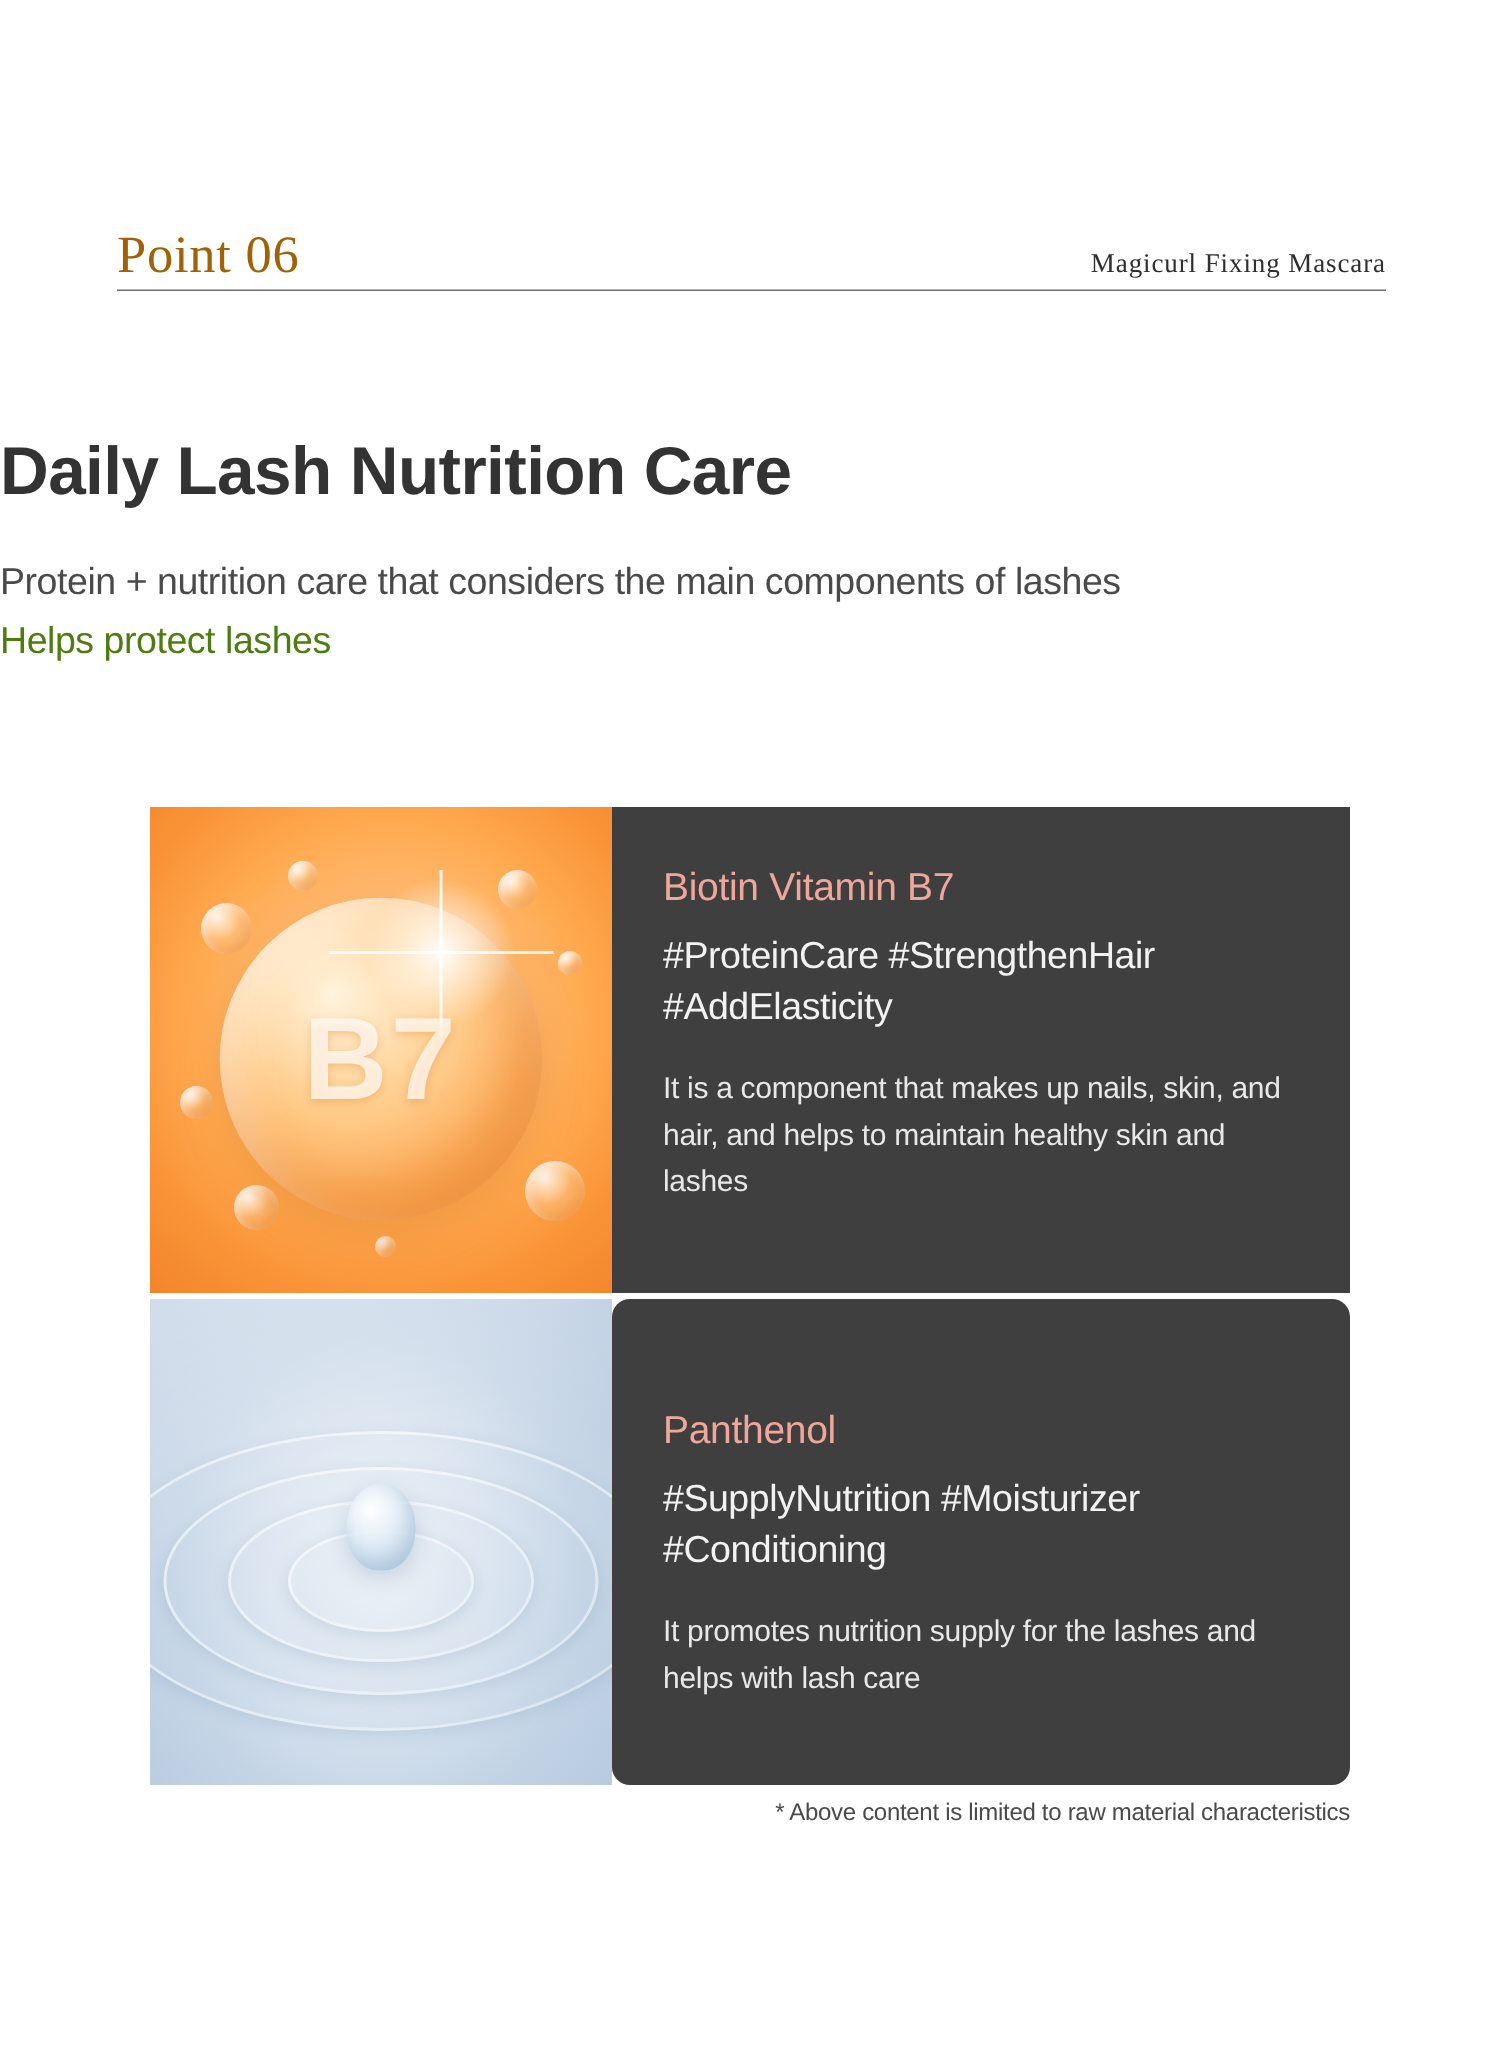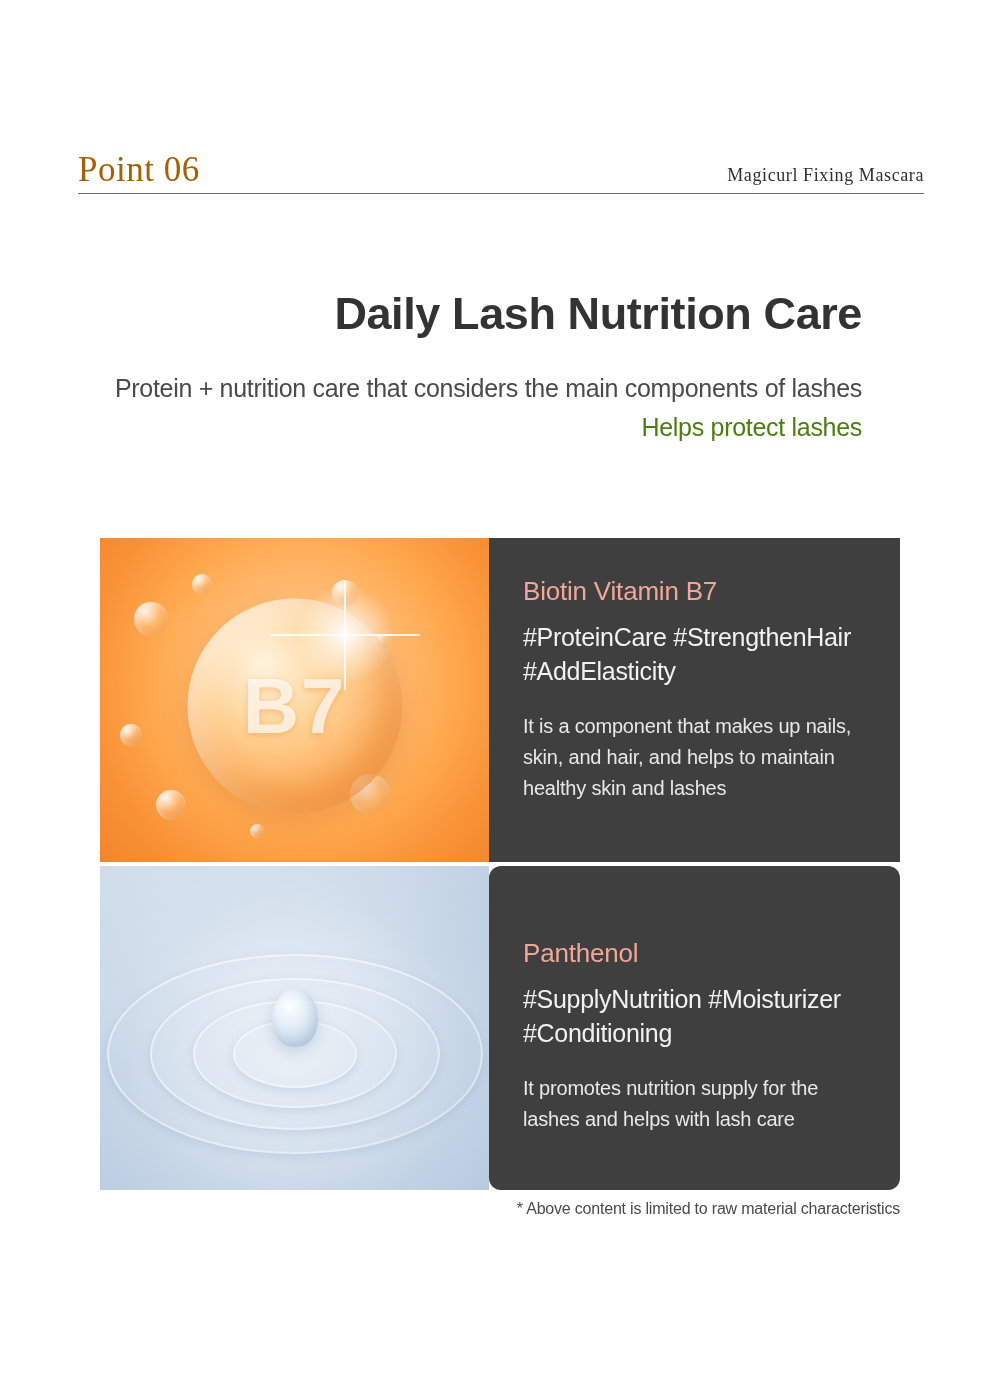--- a/index.html
+++ b/index.html
@@ -43,21 +43,21 @@
     line-height: 1;
     padding-bottom: 3px;
   }
 
   
   .title-block {
     position: absolute;
     top: 288px;
     left: 0;
     width: 862px;
-    text-align: right;
+    text-align: left;
   }
   .main-title {
     font-size: 45px;
     font-weight: bold;
     color: #333333;
     letter-spacing: -0.4px;
     line-height: 1.15;
   }
   .sub-line-1 {
     margin-top: 34px;
@@ -81,26 +81,25 @@
   }
   .card {
     display: flex;
     width: 800px;
     height: 324px;
   }
   .card + .card {
     margin-top: 4px;
   }
   .card-image {
-    width: 364px;
+    width: 308px;
     height: 100%;
     position: relative;
     overflow: hidden;
     flex: none;
-    padding-left: 25px;
   }
   .card-text {
     flex: 1;
     background: #3f3f3f;
     padding: 38px 30px 0 34px;
     box-sizing: border-box;
   }
   .card-title {
     font-size: 26px;
     color: #f0a79a;

